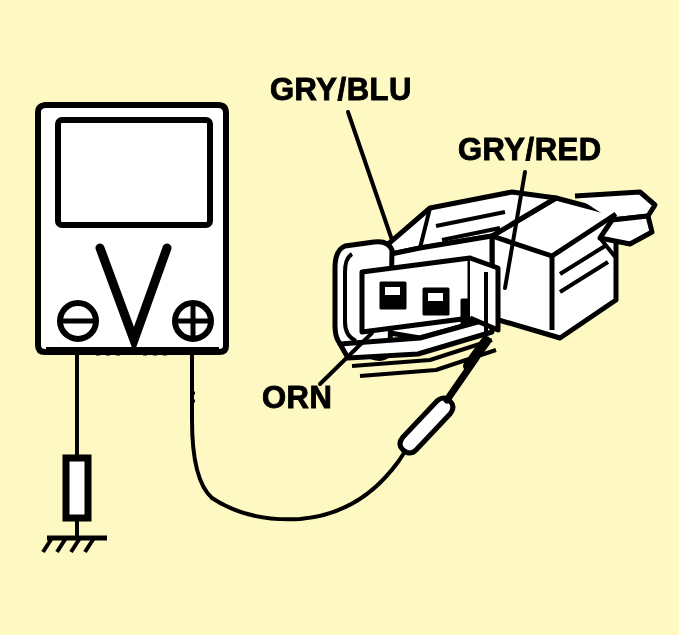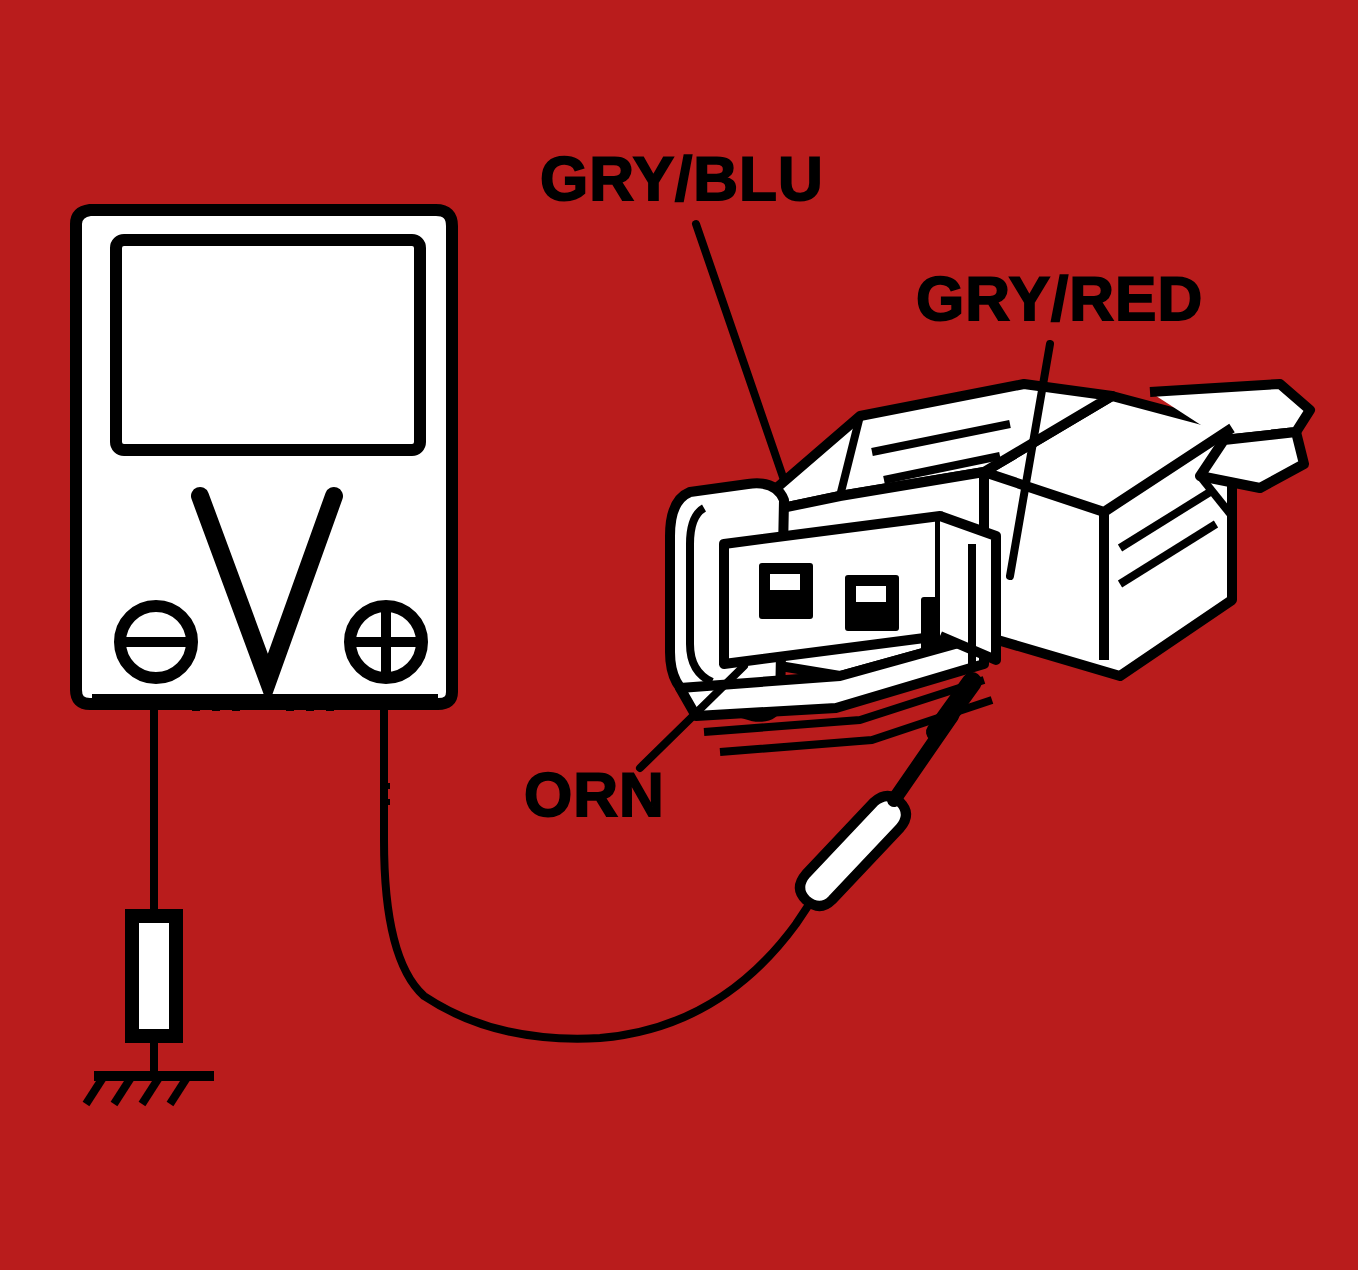--- a/index.html
+++ b/index.html
@@ -8,21 +8,21 @@
     padding: 0;
     background: #ffffff;
   }
   body {
     font-family: "Liberation Sans", sans-serif;
   }
   #canvas-wrap {
     position: relative;
     width: 679px;
     height: 635px;
-    background: #b91c1c;
+    background: #fef9c3;
     overflow: hidden;
   }
   #diagram-svg {
     display: block;
     width: 679px;
     height: 635px;
   }
   .wire-label {
     font-family: "Liberation Sans", sans-serif;
     font-size: 31px;

